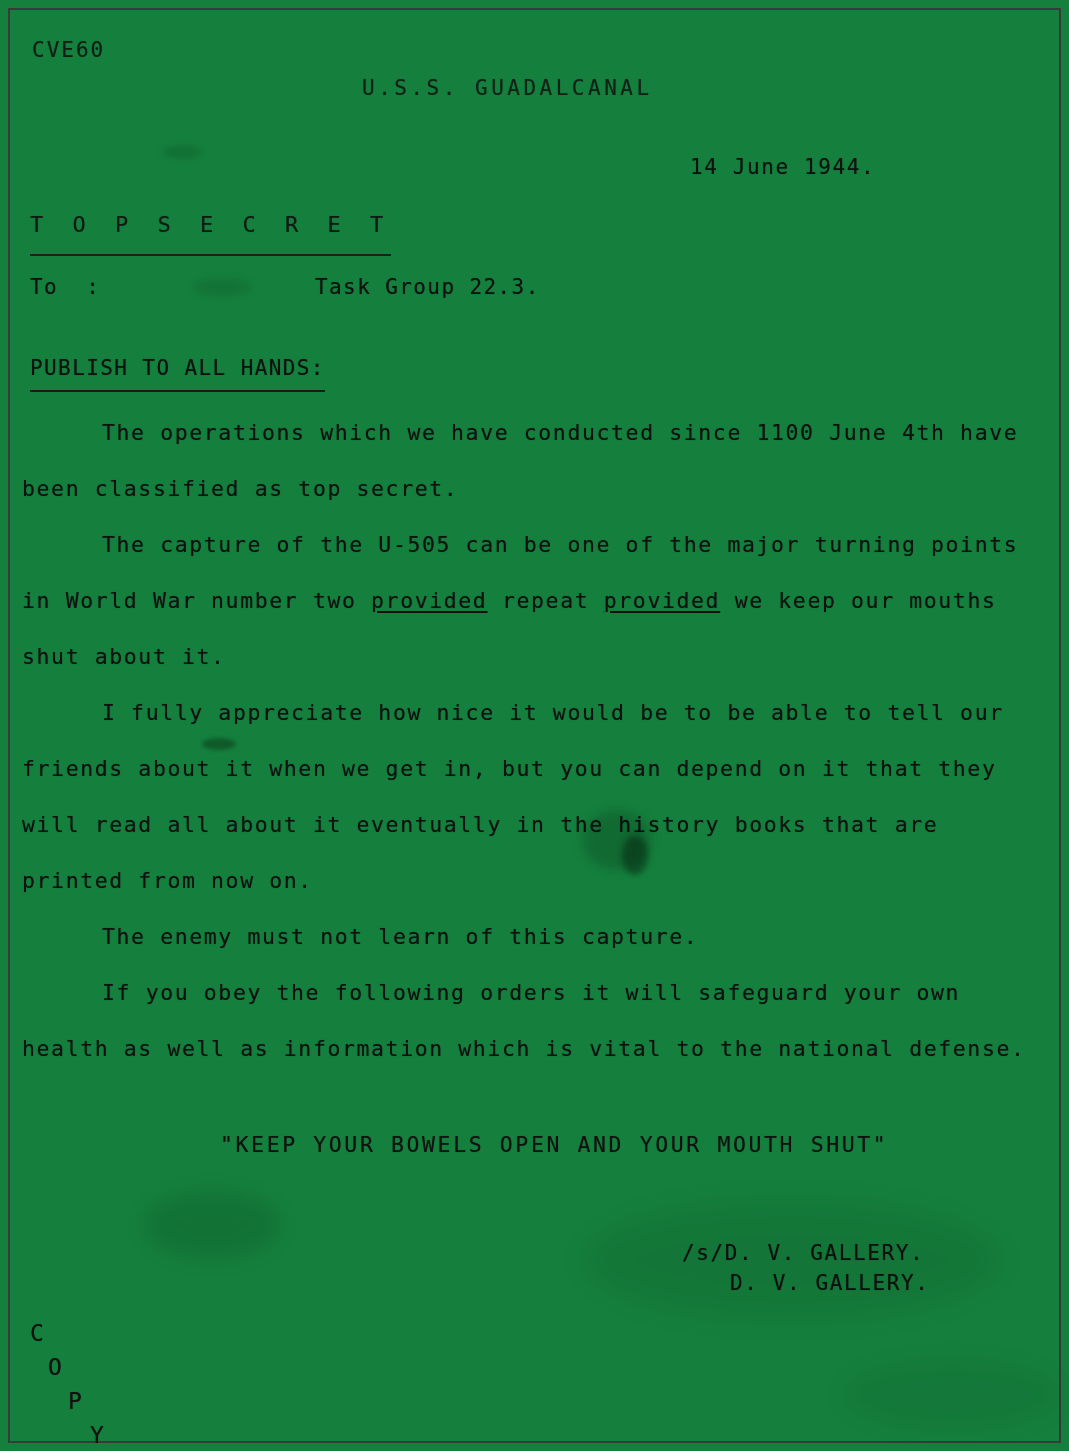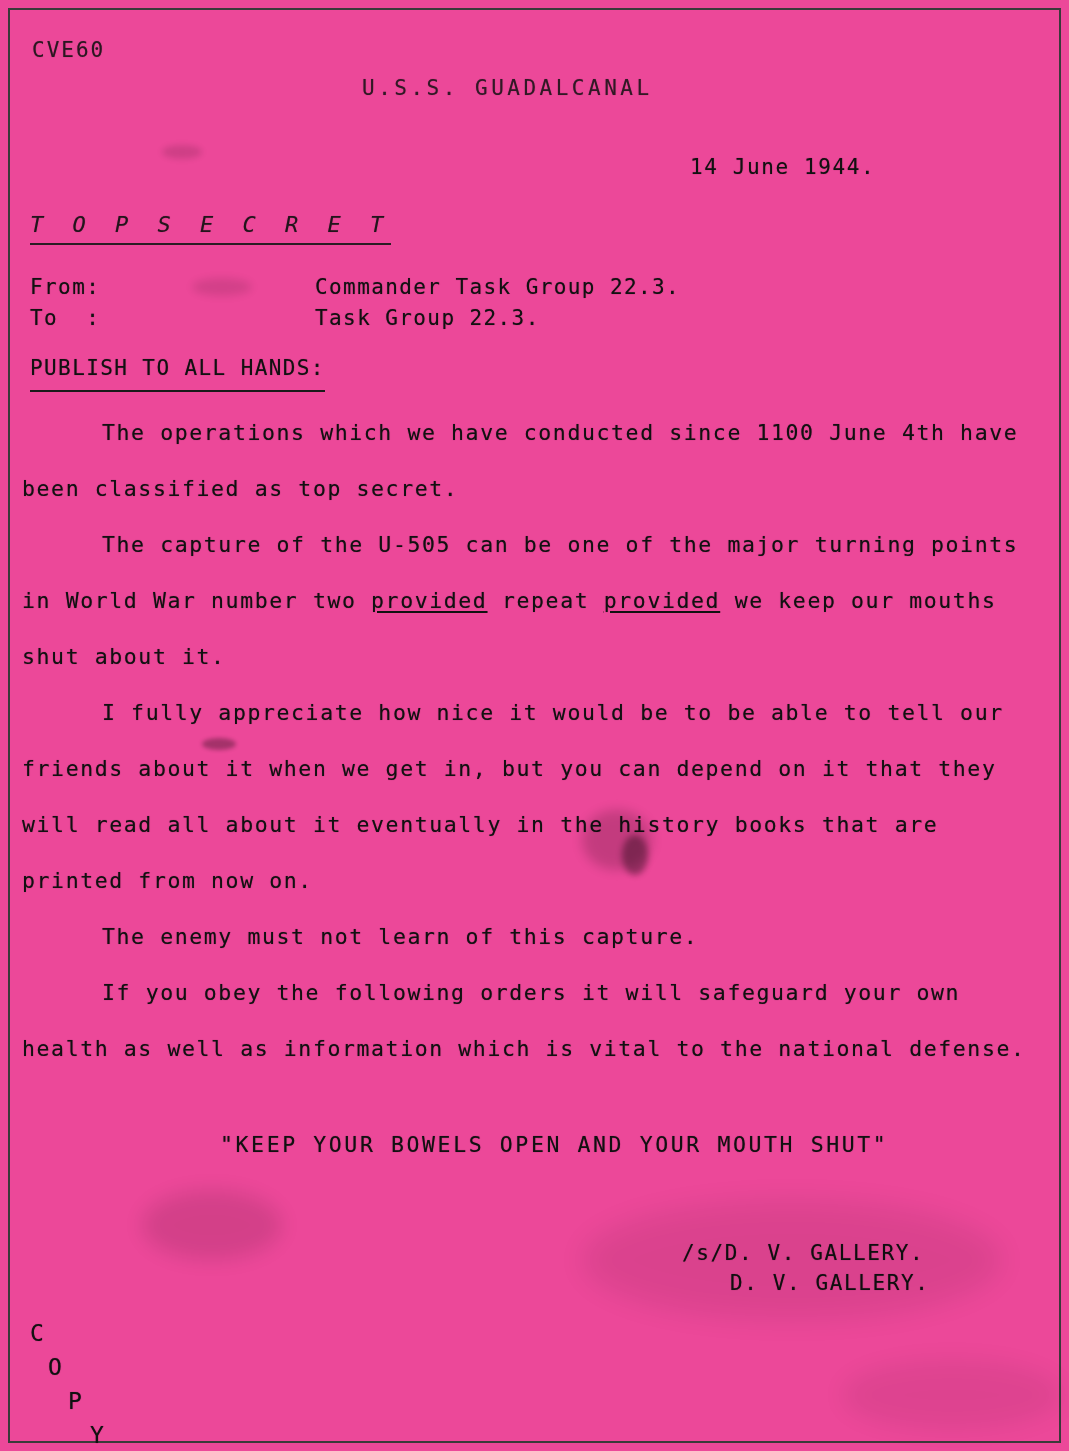--- a/index.html
+++ b/index.html
@@ -7,21 +7,21 @@
     padding: 0;
     background: #ffffff;
   }
   body {
     font-family: "DejaVu Sans Mono", monospace;
   }
   .page {
     position: relative;
     width: 1069px;
     height: 1451px;
-    background: #ec4899;
+    background: #15803d;
     box-sizing: border-box;
     overflow: hidden;
   }
   .page-border {
     position: absolute;
     left: 8px;
     top: 8px;
     right: 8px;
     bottom: 8px;
     border: 2px solid #3a3a3a;
@@ -68,24 +68,23 @@
     font-size: 21px;
     letter-spacing: 1.6px;
   }
   .classline {
     position: absolute;
     left: 8px;
     top: 192px;
     font-size: 22px;
     letter-spacing: 8px;
     border-bottom: 2px solid #1a1a1a;
-    padding-bottom: 6px;
+    padding-bottom: 17px;
     display: inline-block;
     opacity: 0.92;
-    font-style: italic;
   }
   .fromto {
     position: absolute;
     left: 8px;
     top: 252px;
     font-size: 21px;
     line-height: 31px;
     letter-spacing: 1.4px;
   }
   .fromto .row { white-space: pre; }
@@ -176,21 +175,20 @@
 
     <div class="tw cvnum">CVE60</div>
 
     <div class="tw ship">U.S.S. GUADALCANAL</div>
 
     <div class="tw date">14 June 1944.</div>
 
     <div class="tw classline">T O P S E C R E T</div>
 
     <div class="tw fromto">
-      <div class="row"><span class="lbl">From:</span><span>Commander Task Group 22.3.</span></div>
       <div class="row"><span class="lbl">To  :</span><span>Task Group 22.3.</span></div>
     </div>
 
     <div class="tw publish">PUBLISH TO ALL HANDS:</div>
 
     <div class="tw body">
       <p>The operations which we have conducted since 1100 June 4th have been classified as top secret.</p>
       <p><span>The capture of the U-505 can be one of the major turning points in World War number two </span><span class="u">provided</span><span> repeat </span><span class="u">provided</span><span> we keep our mouths shut about it.</span></p>
       <p>I fully appreciate how nice it would be to be able to tell our friends about it when we get in, but you can depend on it that they will read all about it eventually in the history books that are printed from now on.</p>
       <p>The enemy must not learn of this capture.</p>

